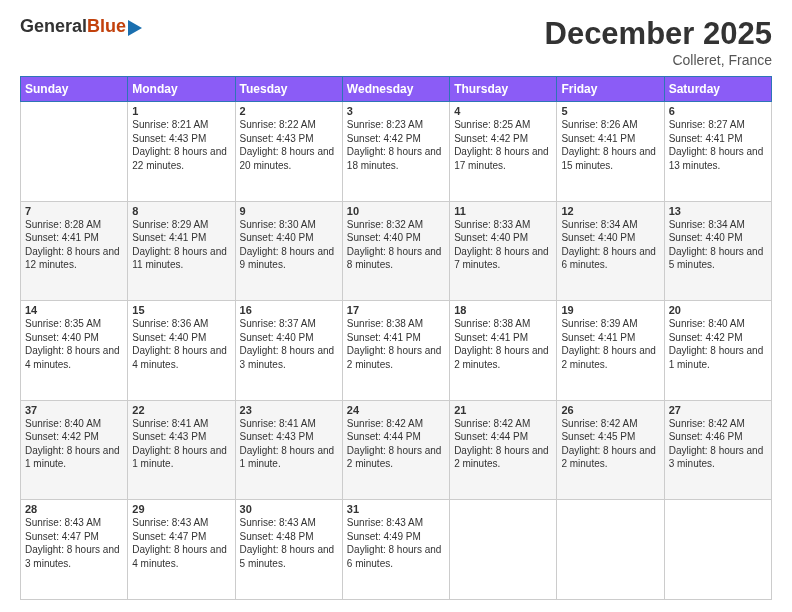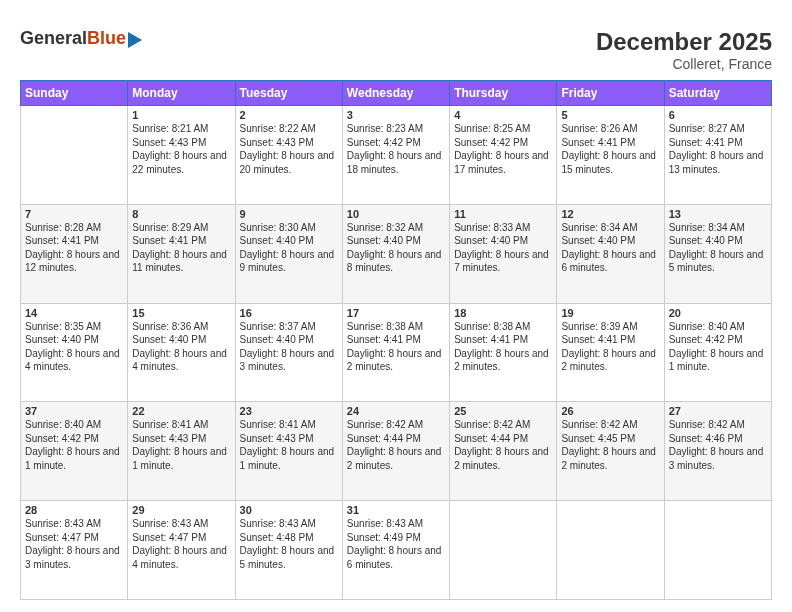--- a/index.html
+++ b/index.html
@@ -6,21 +6,21 @@
     body {
       font-family: Arial, sans-serif;
       background: #fff;
       width: 792px;
       height: 612px;
       overflow: hidden;
     }
     .page {
       width: 792px;
       height: 612px;
-      padding: 28px 20px 12px 20px;
+      padding: 16px 20px 12px 20px;
       display: flex;
       flex-direction: column;
       justify-content: center;
     }
     .header {
       display: flex;
       justify-content: space-between;
       align-items: flex-start;
       margin-bottom: 8px;
     }
@@ -49,21 +49,21 @@
       border-top: 8px solid transparent;
       border-bottom: 8px solid transparent;
       border-left: 14px solid #1a6faf;
       margin-left: 2px;
       margin-top: 2px;
     }
     .title-block {
       text-align: right;
     }
     .month-title {
-      font-size: 24px;
+      font-size: 31px;
       font-weight: bold;
       color: #333;
     }
     .location {
       font-size: 14px;
       color: #555;
     }
     .calendar {
       flex: 1;
       border: 1px solid #ccc;
@@ -237,21 +237,21 @@
           </td>
           <td>
             <span class="day-number">23</span>
             <div class="cell-text">Sunrise: 8:41 AM<br>Sunset: 4:43 PM<br>Daylight: 8 hours and 1 minute.</div>
           </td>
           <td>
             <span class="day-number">24</span>
             <div class="cell-text">Sunrise: 8:42 AM<br>Sunset: 4:44 PM<br>Daylight: 8 hours and 2 minutes.</div>
           </td>
           <td>
-            <span class="day-number">25</span>
+            <span class="day-number">21</span>
             <div class="cell-text">Sunrise: 8:42 AM<br>Sunset: 4:44 PM<br>Daylight: 8 hours and 2 minutes.</div>
           </td>
           <td>
             <span class="day-number">26</span>
             <div class="cell-text">Sunrise: 8:42 AM<br>Sunset: 4:45 PM<br>Daylight: 8 hours and 2 minutes.</div>
           </td>
           <td>
             <span class="day-number">27</span>
             <div class="cell-text">Sunrise: 8:42 AM<br>Sunset: 4:46 PM<br>Daylight: 8 hours and 3 minutes.</div>
           </td>

